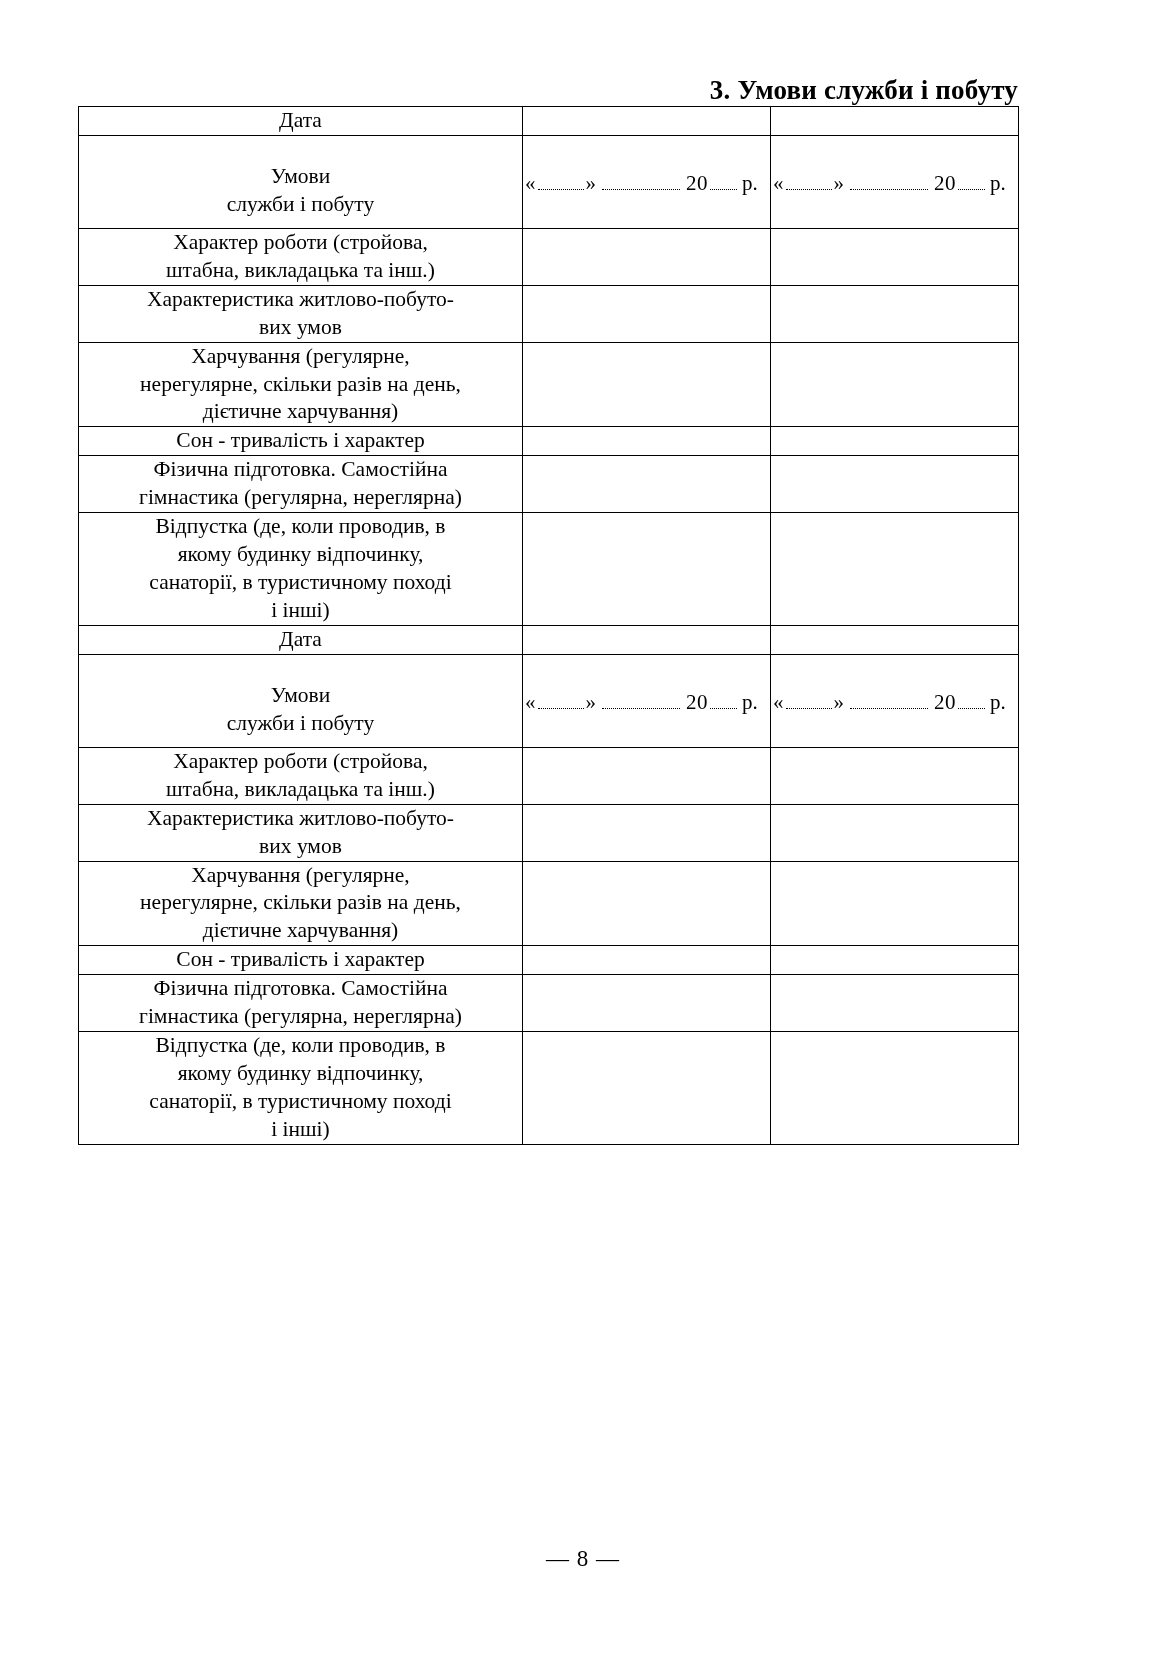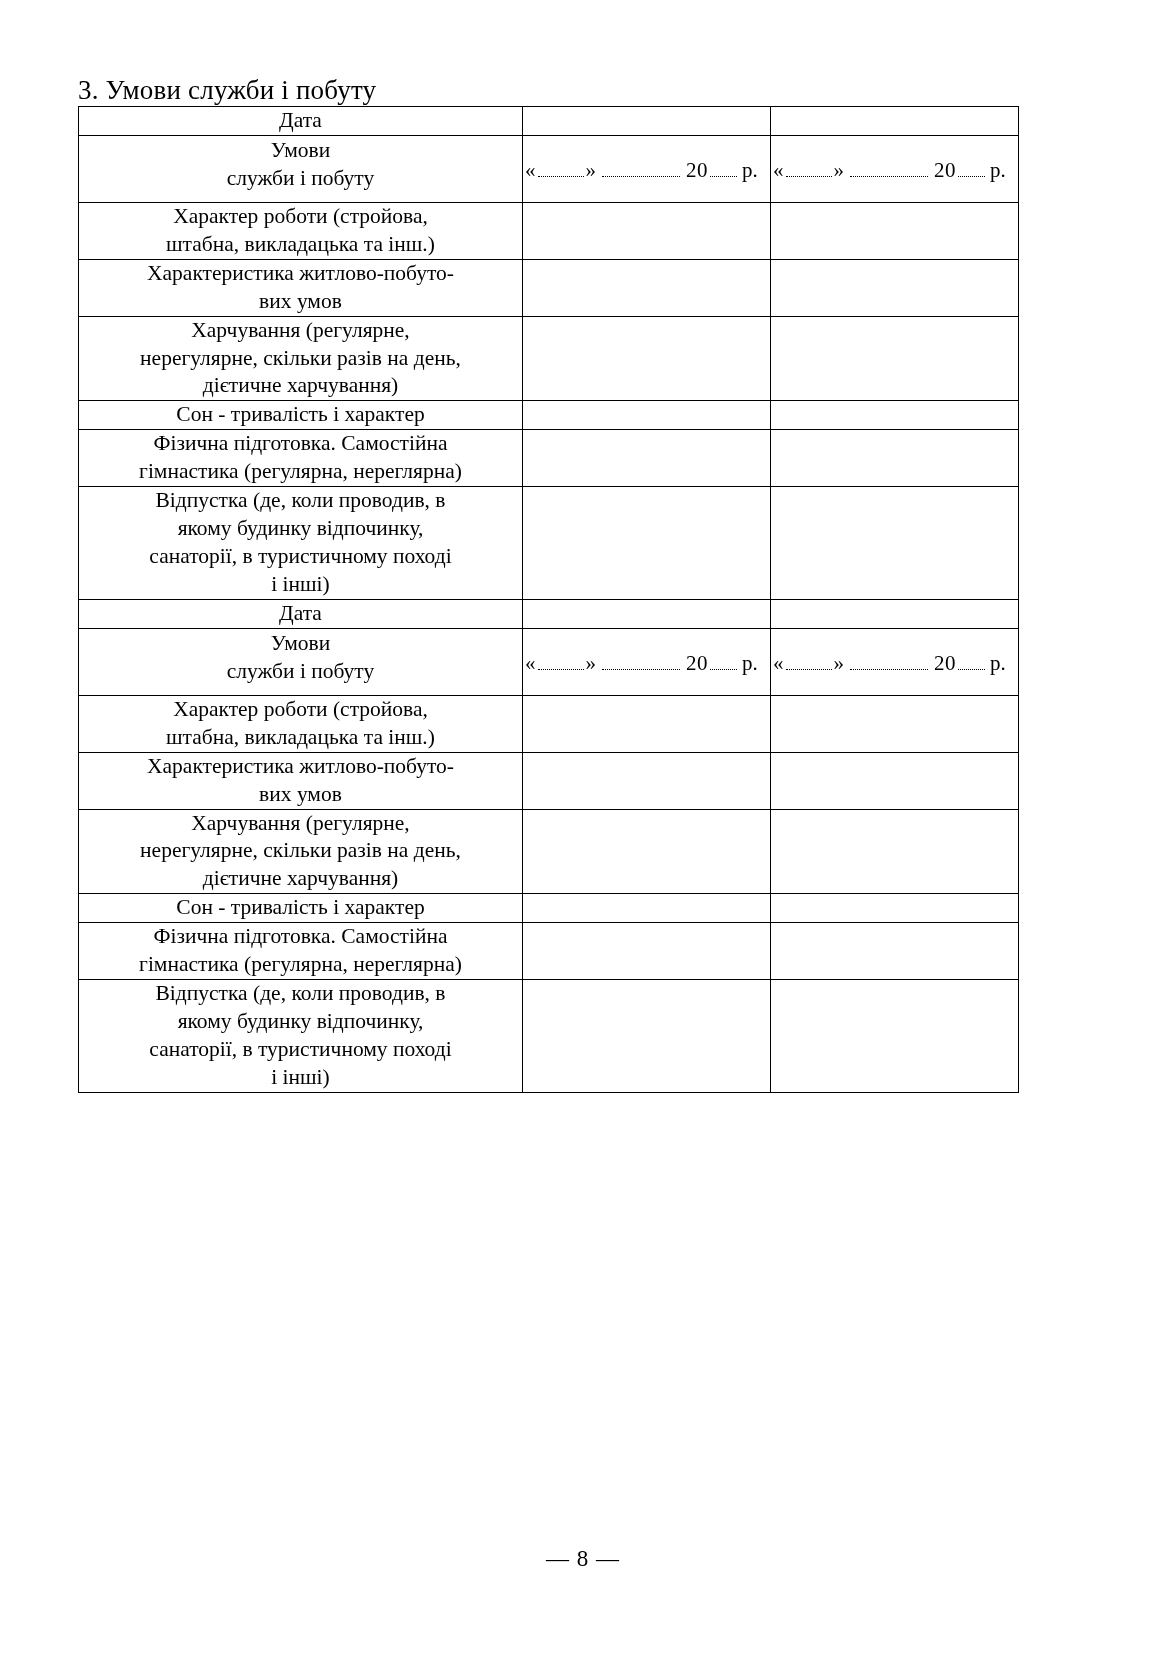--- a/index.html
+++ b/index.html
@@ -25,23 +25,23 @@
     height: 1654px;
     box-sizing: border-box;
   }
 
   
   .page-title {
     position: absolute;
     left: 78px;
     top: 57px;
     width: 940px;
-    text-align: left;
+    text-align: right;
     font-size: 27px;
-    font-weight: normal;
+    font-weight: bold;
     letter-spacing: 0.2px;
     line-height: 1.15;
     white-space: nowrap;
   }
 
   
   .form-table {
     position: absolute;
     left: 78px;
     top: 106px;
@@ -64,21 +64,21 @@
     font-size: 21.5px;
     line-height: 1.30;
     padding: 7px 10px 8px 10px;
     margin-left: 11px;
   }
   .label-cell .lbl-text {
     display: block;
     white-space: pre-line;
   }
 
-  .row-date .label-cell { padding-top: 1px; padding-bottom: 9px; }
+  .row-date .label-cell { padding-top: 27px; padding-bottom: 9px; }
 
   .date-cell {
     padding: 0 10px;
     font-size: 21px;
     text-align: left;
   }
   .blank-cell { padding: 0; }
 
   
   .date-expr {

